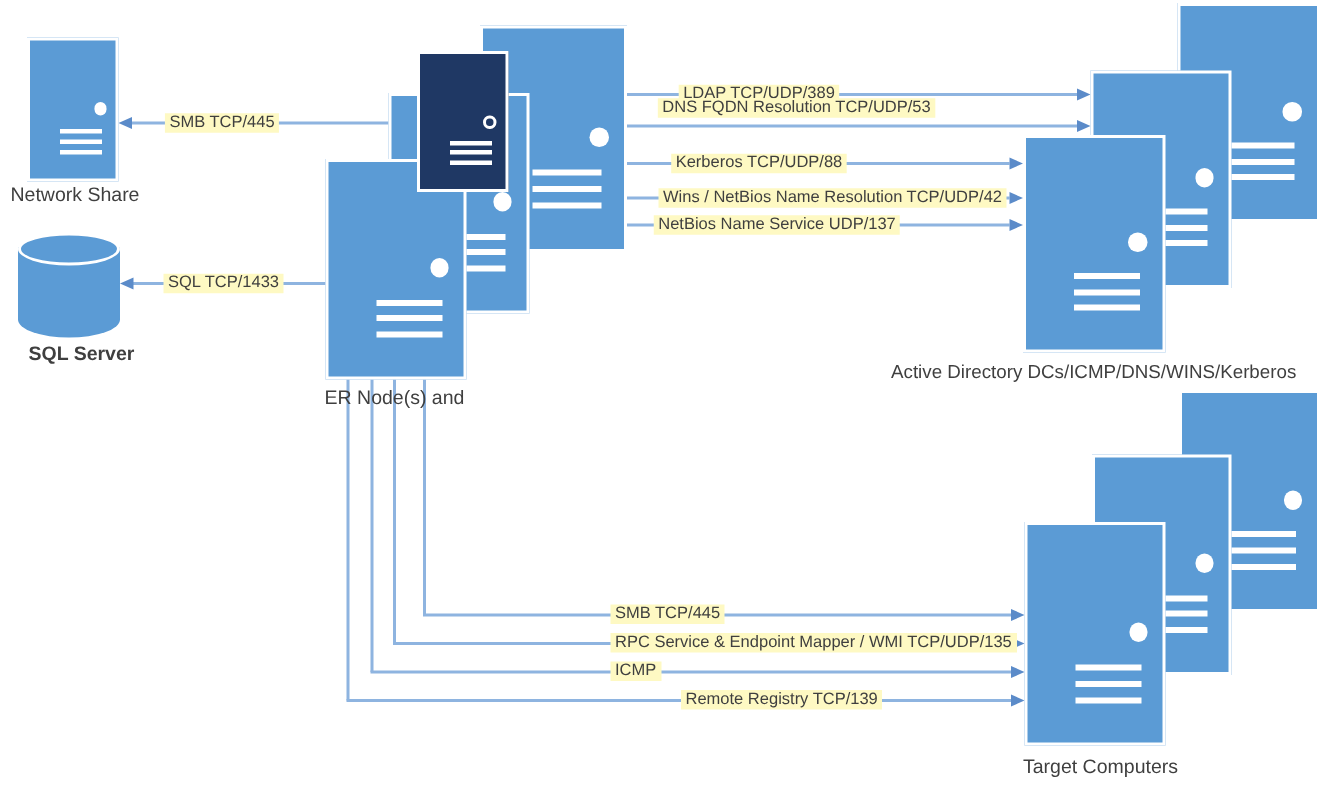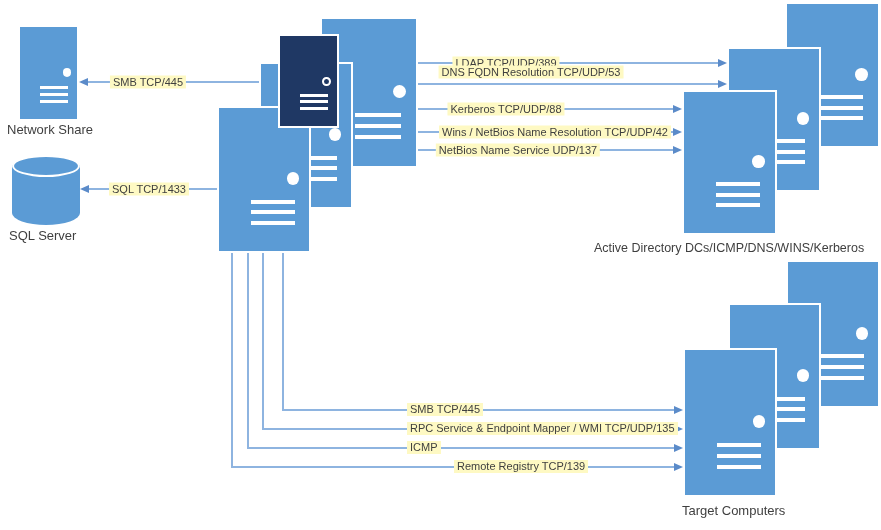--- a/index.html
+++ b/index.html
@@ -45,21 +45,21 @@
     <div class="bar b1"></div>
     <div class="bar b2"></div>
     <div class="bar b3"></div>
   </div>
   <div class="node-label" style="left:7px;top:121px;">Network Share</div>
 
   <div class="cyl z1" style="left:12px;top:155px;width:68px;height:70px;">
     <div class="cap"></div>
     <div class="body"></div>
   </div>
-  <div class="node-label" style="left:9px;top:227px;">SQL Server</div>
+  <div class="node-label" style="left:19px;top:227px;font-weight:bold;">SQL Server</div>
 
   <div>
     <div class="server z1" style="left:320px;top:17px;width:98px;height:151px;">
       <div class="dot"></div>
       <div class="bar b1"></div>
         <div class="bar b2"></div>
         <div class="bar b3"></div>
     </div>
     <div class="server z2" style="left:259px;top:62px;width:94px;height:147px;">
       <div class="dot"></div>
@@ -74,20 +74,21 @@
         <div class="bar b3"></div>
     </div>
     <div class="server dark z4" style="left:278px;top:34px;width:61px;height:94px;">
       <div class="dot"></div>
       <div class="bar b1"></div>
         <div class="bar b2"></div>
         <div class="bar b3"></div>
     </div>
   </div>
   <div class="node-label" style="left:180px;top:256px;width:166px;text-align:center;">
+    <div>ER Node(s) and</div>
   </div>
 
   <div>
     <div class="server z1" style="left:785px;top:2px;width:95px;height:146px;">
       <div class="dot"></div>
       <div class="bar b1"></div>
         <div class="bar b2"></div>
         <div class="bar b3"></div>
     </div>
     <div class="server z2" style="left:727px;top:47px;width:94px;height:145px;">

